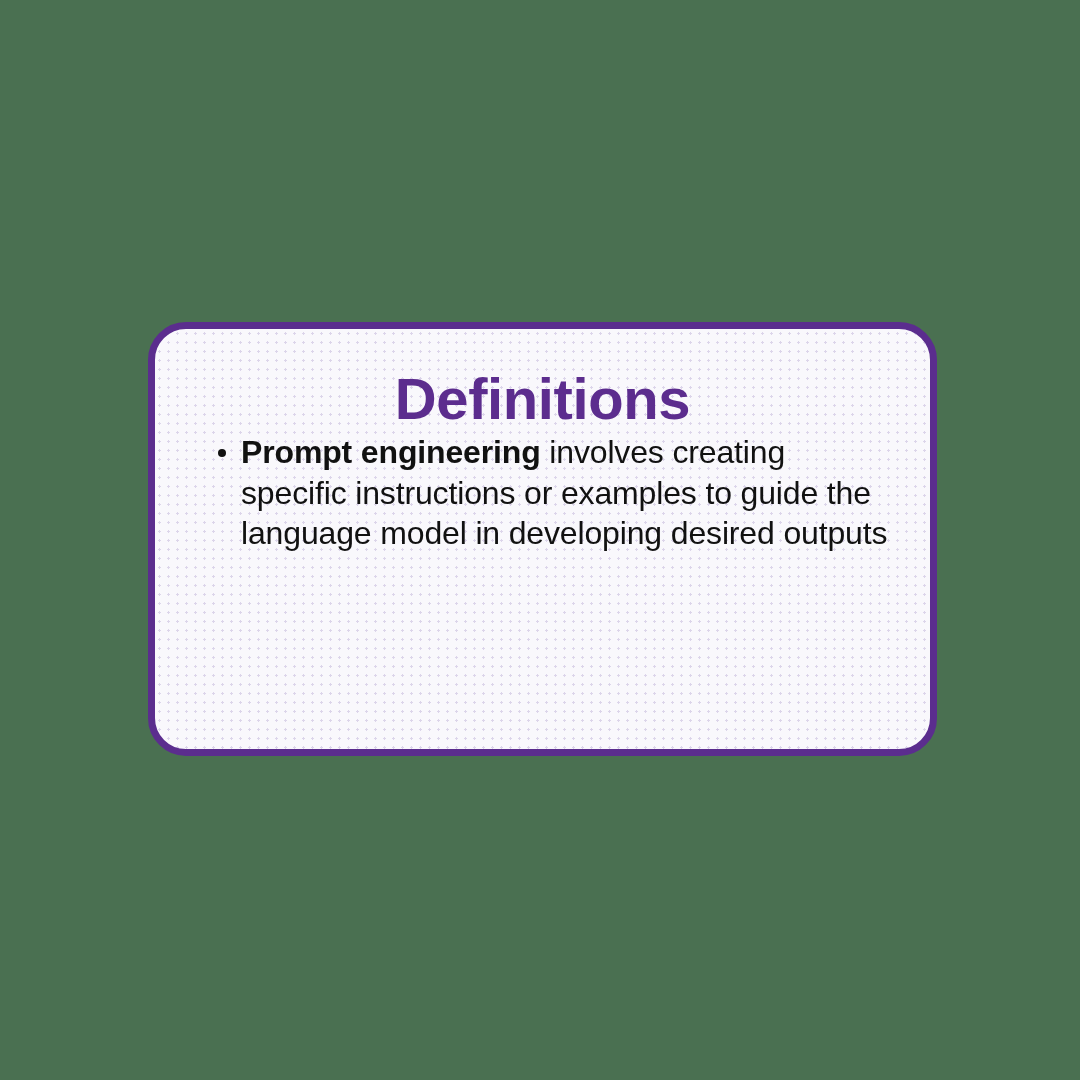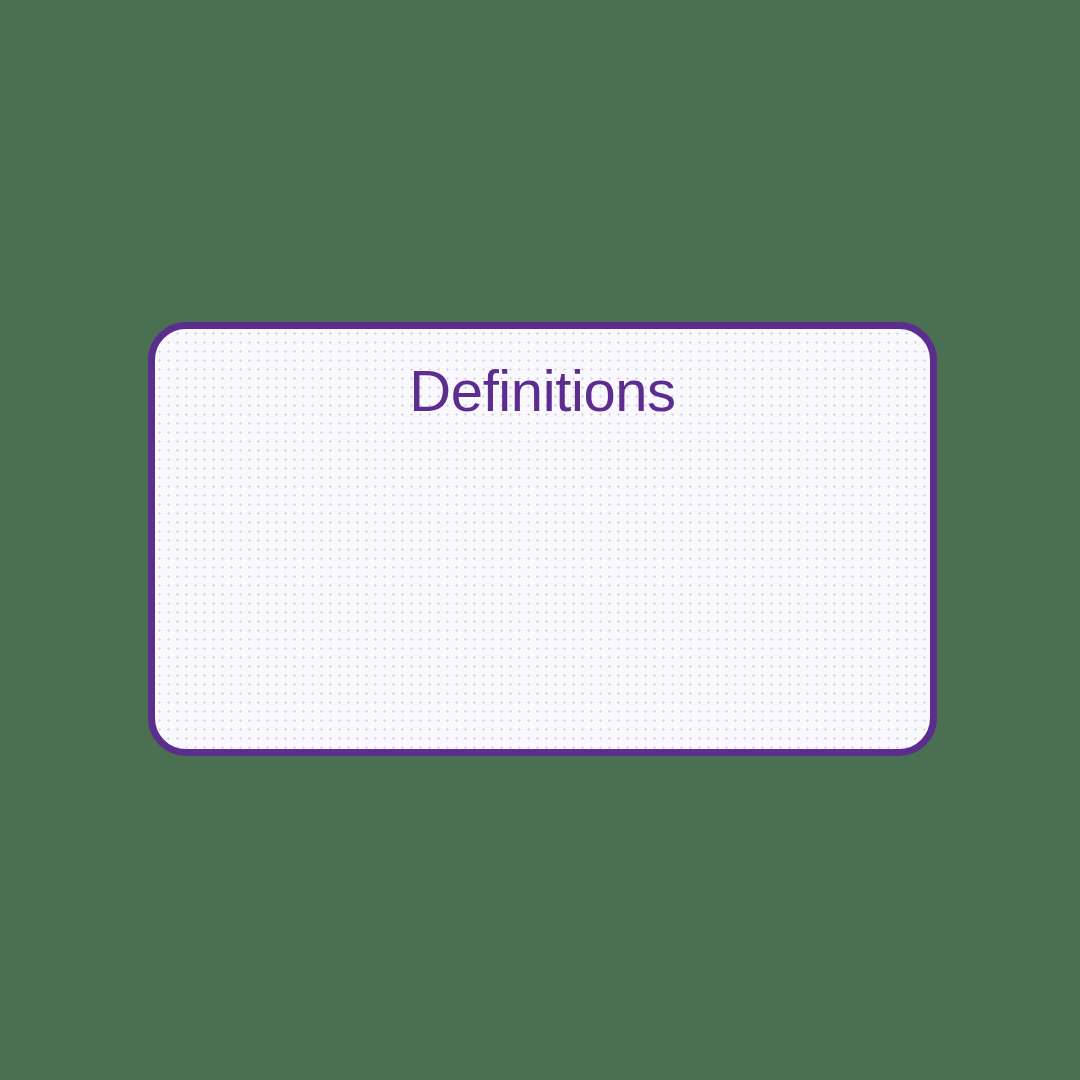--- a/index.html
+++ b/index.html
@@ -34,31 +34,31 @@
     background-color: #F9F8FC;
     
     background-image: radial-gradient(#DCD5EA 1.05px, transparent 1.15px);
     background-size: 9px 9px;
     background-position: 0 0;
     overflow: hidden;
   }
 
   
   #card-title {
-    margin: 4px;
+    margin: 12px;
     padding: 0;
     position: absolute;
     left: 0;
     right: 0;
     top: 27px;
     text-align: center;
     color: #5C2D8E;
     font-size: 58px;
     line-height: 62px;
-    font-weight: 400;
+    font-weight: 700;
     letter-spacing: -0.4px;
     white-space: nowrap;
   }
 
   
   #definitions-list {
     position: absolute;
     left: 57px;
     top: 103px;
     width: 680px;
@@ -97,16 +97,20 @@
 
 <div id="slide-canvas">
 
   <div id="definitions-card">
 
     <h1 id="card-title">Definitions</h1>
 
     <ul id="definitions-list">
 
 
+      <li class="definition-item">
+        <span class="bullet-marker"></span>
+        <span class="term-label">Prompt engineering</span><span class="term-description"> involves creating specific instructions or examples to guide the language model in developing desired outputs</span>
+      </li>
 
     </ul>
   </div>
 </div>
 
 </body></html>

